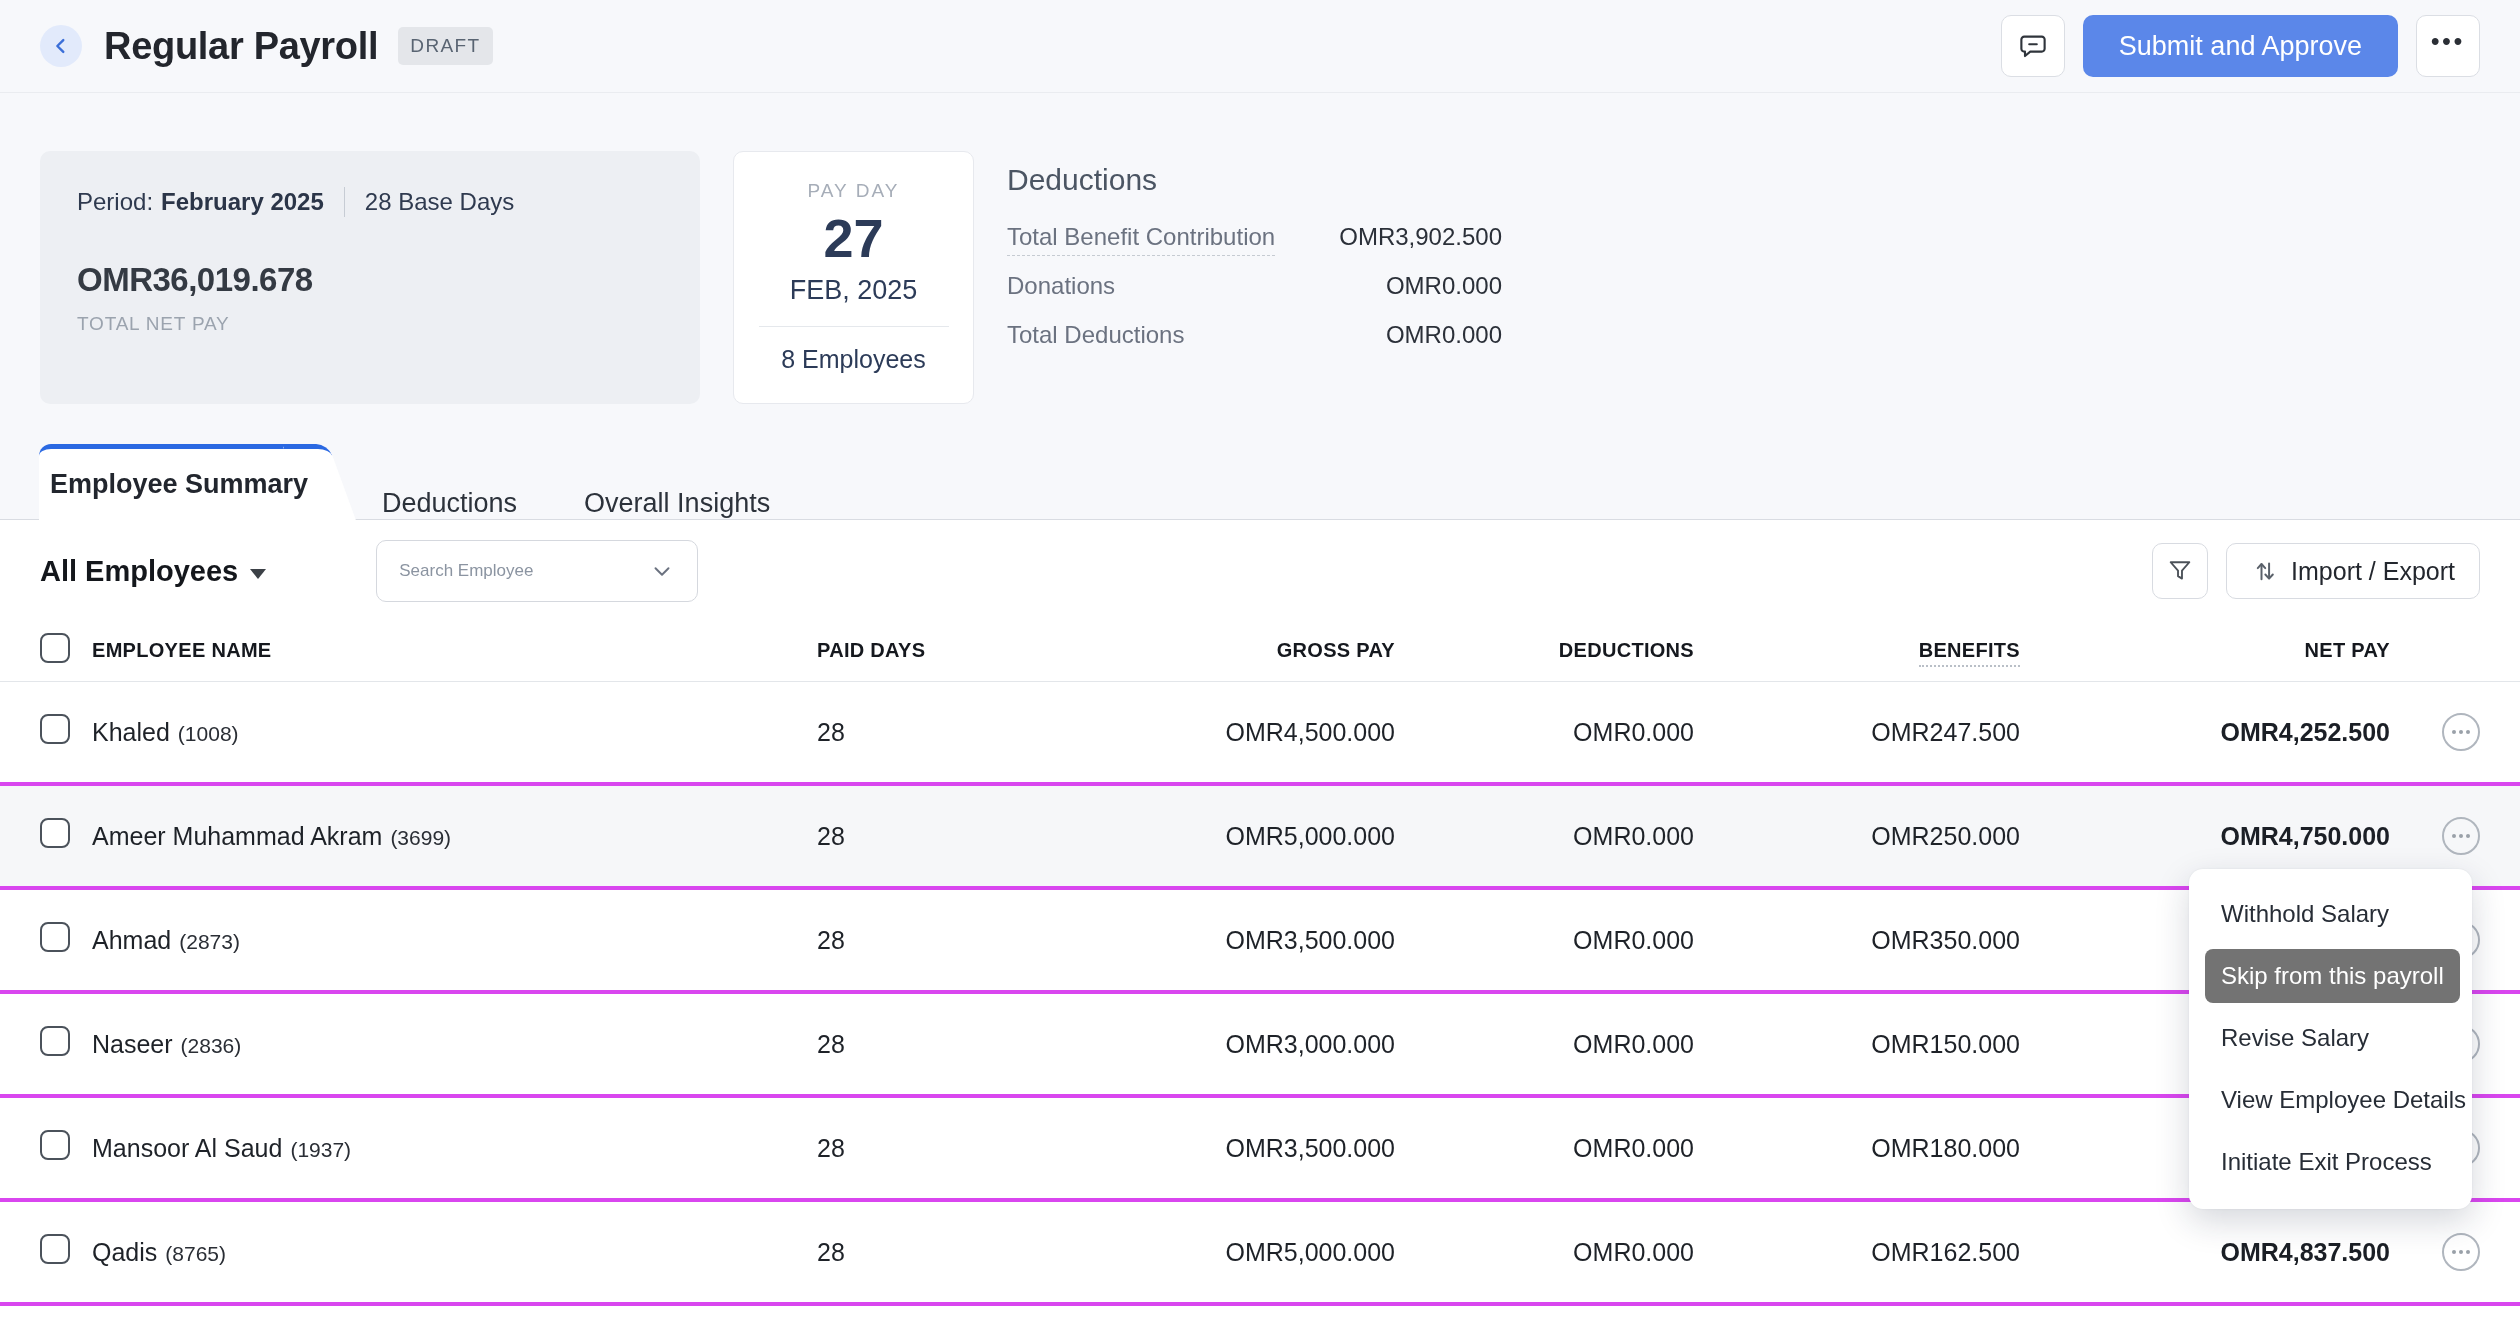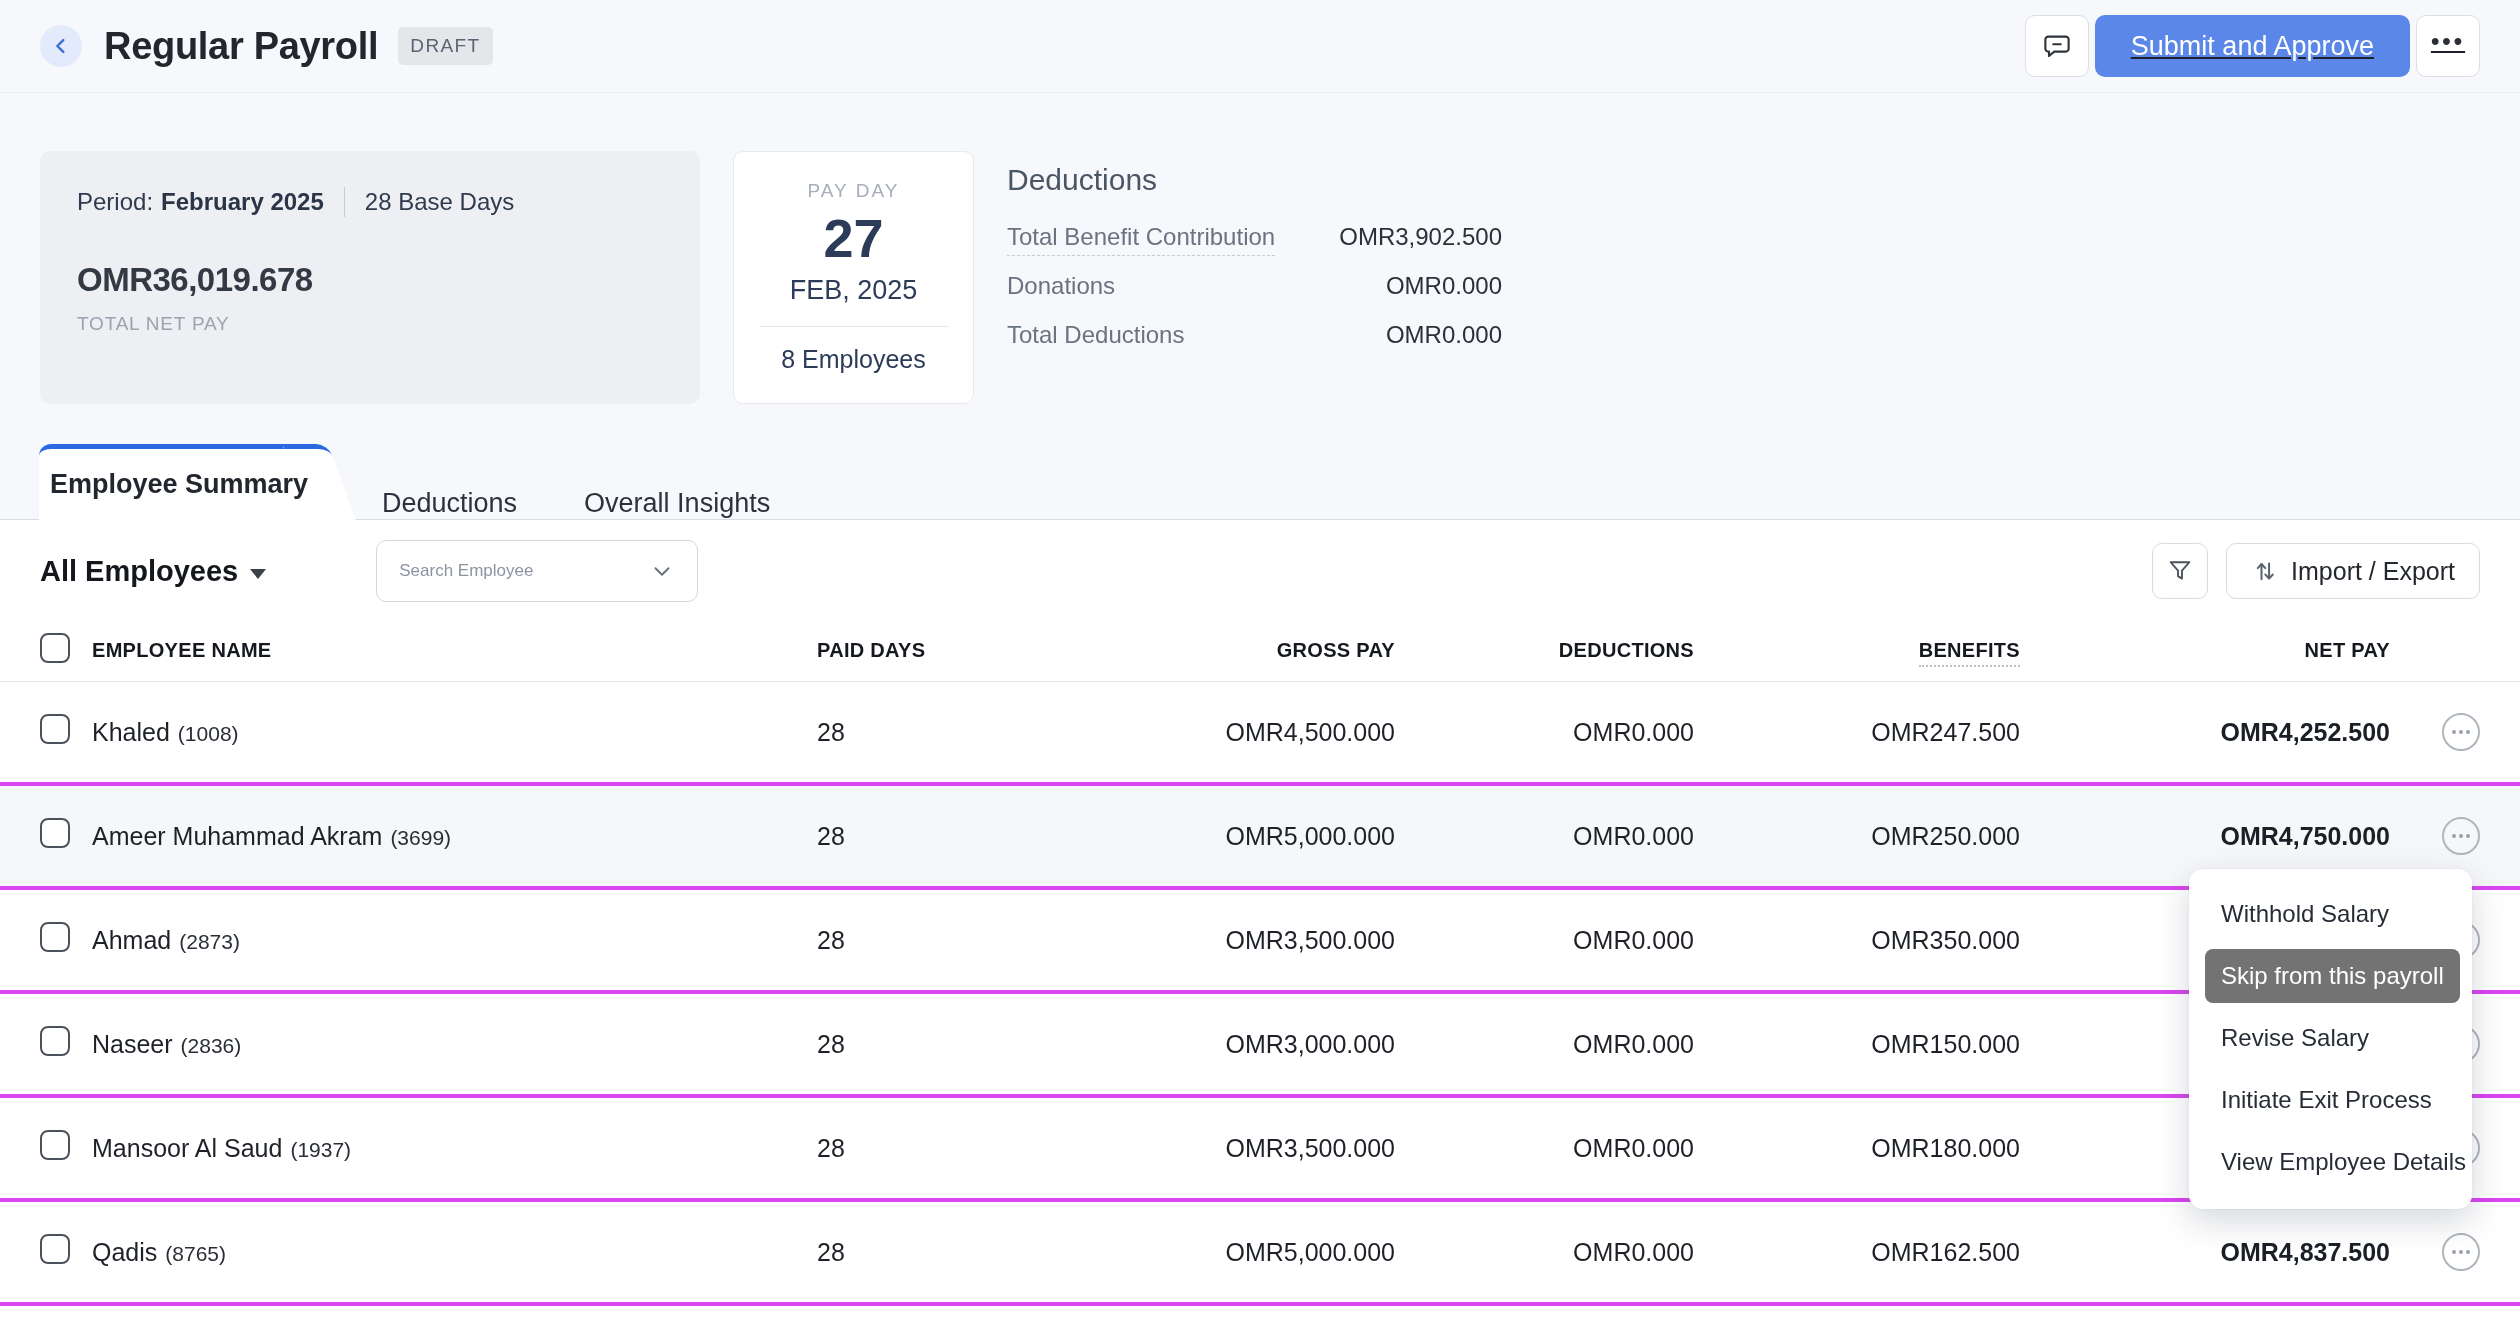--- a/index.html
+++ b/index.html
@@ -20,21 +20,21 @@
   .back-btn {
     width:42px; height:42px; border-radius:50%;
     background:#e2eafb; display:flex; align-items:center; justify-content:center;
     cursor:pointer; flex:0 0 auto;
   }
   .page-title { font-size:38px; font-weight:600; color:#23262d; margin-left:22px; letter-spacing:-0.3px; }
   .badge {
     margin-left:20px; background:#e4e6ea; color:#596472;
     font-size:19px; letter-spacing:1.4px; padding:8px 12px; border-radius:5px; font-weight:500;
   }
-  .header-right { margin-left:auto; display:flex; align-items:center; gap:6px;text-decoration:underline; }
+  .header-right { margin-left:auto; display:flex; align-items:center; gap:18px; }
   .icon-btn {
     height:62px; min-width:64px; background:#fff; border:1px solid #dbdee4;
     border-radius:10px; display:flex; align-items:center; justify-content:center; cursor:pointer;
   }
   .primary-btn {
     height:62px; padding:0 36px; background:#5b87e9; border:none; border-radius:10px;
     color:#fff; font-size:27px; font-family:inherit; cursor:pointer;
   }
   .more-dots { font-size:24px; font-weight:bold; color:#2b2f36; letter-spacing:3px; line-height:1; padding-bottom:10px; }
 
@@ -387,15 +387,15 @@
           <i></i>
         </span>
     </div>
   </div>
 </div>
 
 <div class="context-menu" id="ctx-menu">
     <div class="menu-item">Withhold Salary</div>
     <div class="menu-item active">Skip from this payroll</div>
     <div class="menu-item">Revise Salary</div>
+    <div class="menu-item">View Employee Details</div>
     <div class="menu-item">Initiate Exit Process</div>
-    <div class="menu-item">View Employee Details</div>
   </div>
 
 </body></html>

